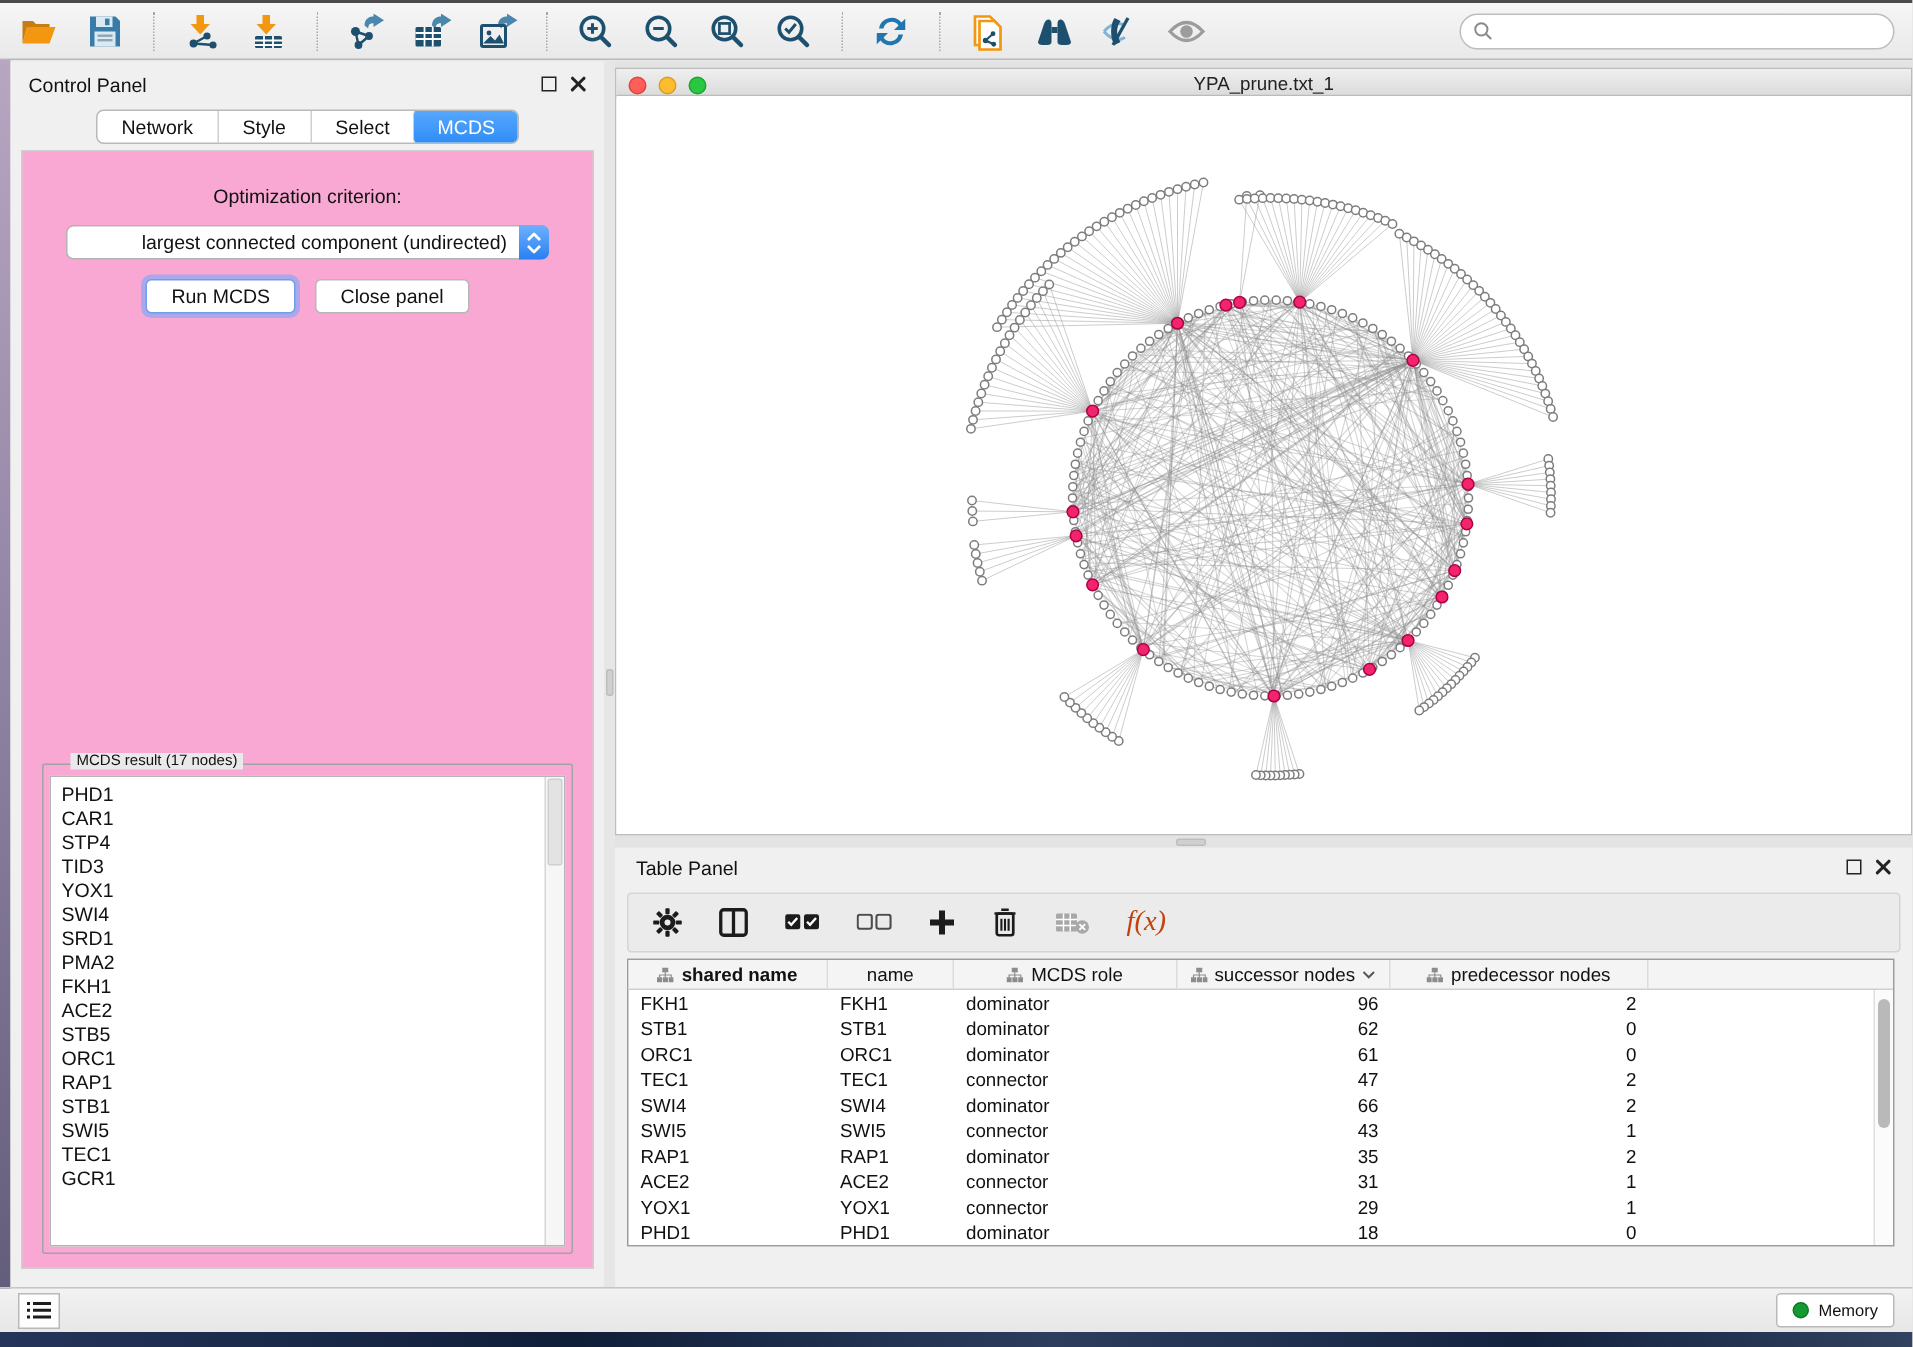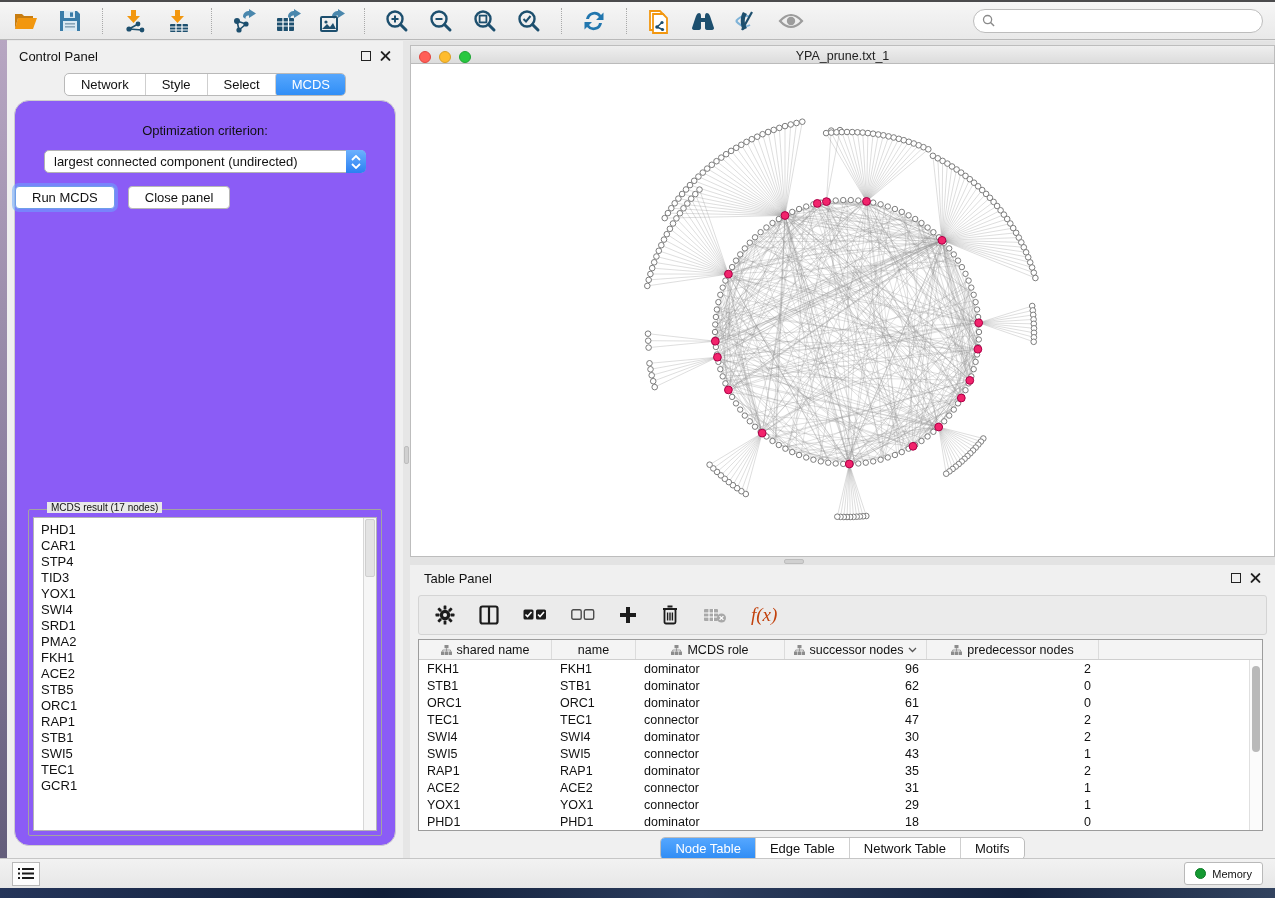--- a/index.html
+++ b/index.html
@@ -41,34 +41,34 @@
   .win-close { width:11px; height:11px; position:relative; cursor:pointer; }
   .win-close::before,.win-close::after{content:"";position:absolute;left:-1px;right:-1px;top:4.5px;height:2.2px;background:#222;border-radius:1px;}
   .win-close::before{transform:rotate(45deg);} .win-close::after{transform:rotate(-45deg);}
   .cp-tabs { display:flex; justify-content:center; margin-top:2px; }
   .cp-tabbar { display:flex; border:1px solid #b9b9b9; border-radius:5px; background:#fff; overflow:hidden; }
   .cp-tab { font-size:13px; padding:3px 16px; border-left:1px solid #cfcfcf; cursor:pointer; color:#111; }
   .cp-tab:first-child { border-left:none; }
   .cp-tab.active { background:linear-gradient(#58a8fd,#2f8df6); color:#fff; border-radius:4px; margin:-1px; padding:4px 16px; }
   .cp-content {
     position:absolute; left:7px; right:7px; top:59px; bottom:12px;
-    background:#8b5cf6; border:1px solid #cecece; border-radius:15px;
+    background:#f9a8d4; border:1px solid #cecece; border-radius:0;
   }
   .cp-opt-label { text-align:center; font-size:13px; margin-top:22px; color:#111; }
   .cp-select {
     margin:12px auto 0; width:322px; height:23px; background:#fff;
-    border:1px solid #b3b3b3; border-radius:5px; display:flex; align-items:center; cursor:pointer;
+    border:1px solid #b3b3b3; border-radius:5px; display:flex; align-items:center; cursor:pointer;text-align:right;
   }
   .cp-select-text { flex:1; font-size:13px; padding:0 9px; white-space:nowrap; overflow:hidden; color:#111;}
   .cp-select-stepper {
     width:20px; height:23px; margin:-1px; border-radius:0 5px 5px 0;
     background:linear-gradient(#6cb1fe,#2a80f2); display:flex; flex-direction:column; align-items:center; justify-content:center; gap:2px;
   }
   .cp-select-stepper svg{display:block;}
-  .cp-btn-row { display:flex; justify-content:flex-start; gap:13px; margin-top:13px; }
+  .cp-btn-row { display:flex; justify-content:center; gap:13px; margin-top:13px; }
   .cp-btn {
     height:23px; background:#fff; border:1px solid #b7b7b7; border-radius:4px;
     font-size:13px; padding:0 16px; color:#111; cursor:pointer; font-family:"Liberation Sans",sans-serif;
   }
   .cp-btn.focused { border-color:#6f9fe8; box-shadow:0 0 0 3px rgba(105,165,255,.55); }
   .mcds-group {
     position:absolute; left:13px; right:13px; top:408px; bottom:9px;
     border:1px solid #a3a3a3; border-radius:2px;
   }
   .mcds-group-title {
@@ -1257,21 +1257,21 @@
               <path d="M1 6 H15 M1 10 H15 M6 2 V14 M10.5 2 V14"></path>
             </g>
             <circle cx="18.5" cy="11" r="4.5" fill="#a8a8a8"></circle>
             <path d="M16.6 9.1 L20.4 12.9 M20.4 9.1 L16.6 12.9" stroke="#fff" stroke-width="1.3"></path>
           </svg>
       </span>
       <span class="tico disabled fx-label">f(x)</span>
     </div>
     <div class="node-table">
       <div class="nt-header" id="nt-header">
-          <div class="nt-hcell" style="width: 133px;">
+          <div class="nt-hcell" style="width: 133px; font-weight: bold;">
             <svg width="11" height="10" viewBox="0 0 11 10">
               <g fill="#8c8c8c">
                 <rect x="3.5" y="0" width="4" height="3.2"></rect>
                 <rect x="0" y="6.5" width="3.4" height="3.5"></rect>
                 <rect x="3.9" y="6.5" width="3.4" height="3.5"></rect>
                 <rect x="7.8" y="6.5" width="3.4" height="3.5"></rect>
               </g>
               <path d="M5.5 3.2 V5 M1.7 6.5 V5 H9.5 V6.5 M5.5 5 V6.5" stroke="#8c8c8c" stroke-width="0.8" fill="none"></path>
             </svg>
             <span>shared name</span>
@@ -1345,21 +1345,21 @@
             <div class="nt-cell" style="width: 133px;">TEC1</div>
             <div class="nt-cell" style="width: 84px;">TEC1</div>
             <div class="nt-cell" style="width: 149px;">connector</div>
             <div class="nt-cell num" style="width: 142px;">47</div>
             <div class="nt-cell num" style="width: 172px;">2</div>
           </div>
           <div class="nt-row">
             <div class="nt-cell" style="width: 133px;">SWI4</div>
             <div class="nt-cell" style="width: 84px;">SWI4</div>
             <div class="nt-cell" style="width: 149px;">dominator</div>
-            <div class="nt-cell num" style="width: 142px;">30</div>
+            <div class="nt-cell num" style="width: 142px;">66</div>
             <div class="nt-cell num" style="width: 172px;">2</div>
           </div>
           <div class="nt-row">
             <div class="nt-cell" style="width: 133px;">SWI5</div>
             <div class="nt-cell" style="width: 84px;">SWI5</div>
             <div class="nt-cell" style="width: 149px;">connector</div>
             <div class="nt-cell num" style="width: 142px;">43</div>
             <div class="nt-cell num" style="width: 172px;">1</div>
           </div>
           <div class="nt-row">
@@ -1386,28 +1386,20 @@
           <div class="nt-row">
             <div class="nt-cell" style="width: 133px;">PHD1</div>
             <div class="nt-cell" style="width: 84px;">PHD1</div>
             <div class="nt-cell" style="width: 149px;">dominator</div>
             <div class="nt-cell num" style="width: 142px;">18</div>
             <div class="nt-cell num" style="width: 172px;">0</div>
           </div>
         </div>
       <div class="nt-scroll">
           <div class="nt-thumb"></div>
-        </div>
-    </div>
-    <div class="tp-tabs">
-      <div class="tp-tabbar" id="tp-tabbar">
-          <div class="tp-tab active">Node Table</div>
-          <div class="tp-tab">Edge Table</div>
-          <div class="tp-tab">Network Table</div>
-          <div class="tp-tab">Motifs</div>
         </div>
     </div>
   </div>
 </div>
 
 <div class="status-bar">
   <span class="sb-list-btn">
     <svg width="16" height="13" viewBox="0 0 16 13">
         <g fill="#1c1c1c">
           <rect x="0" y="1" width="2" height="2"></rect>

